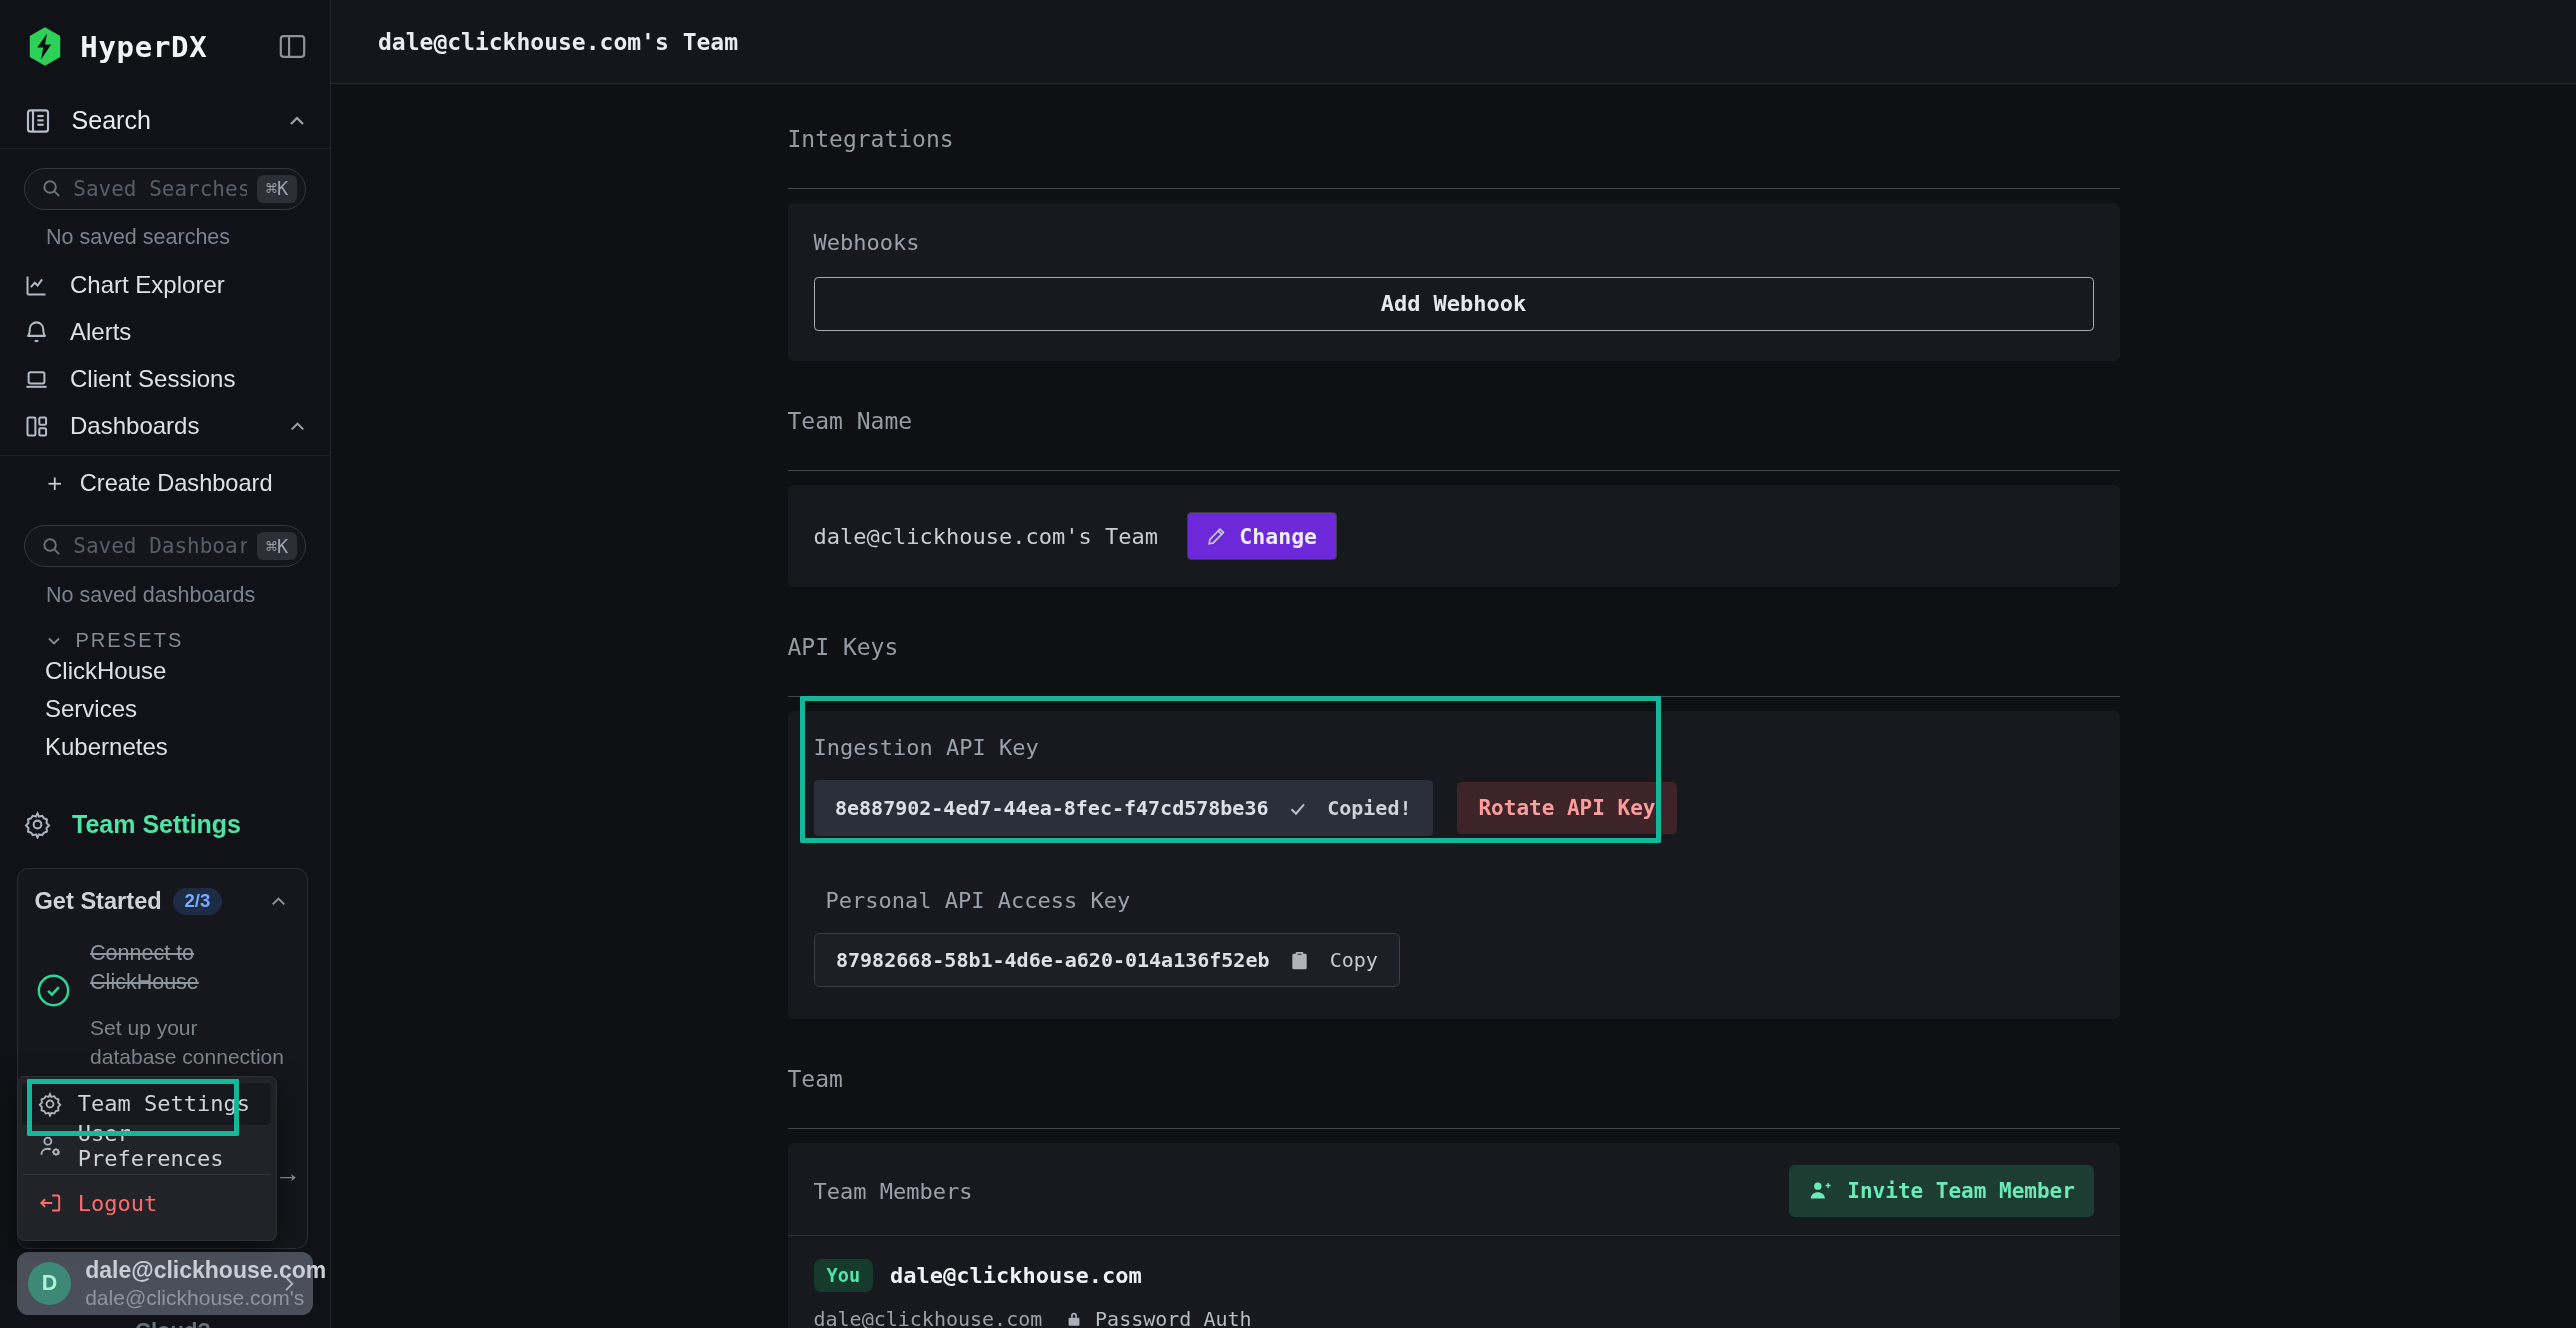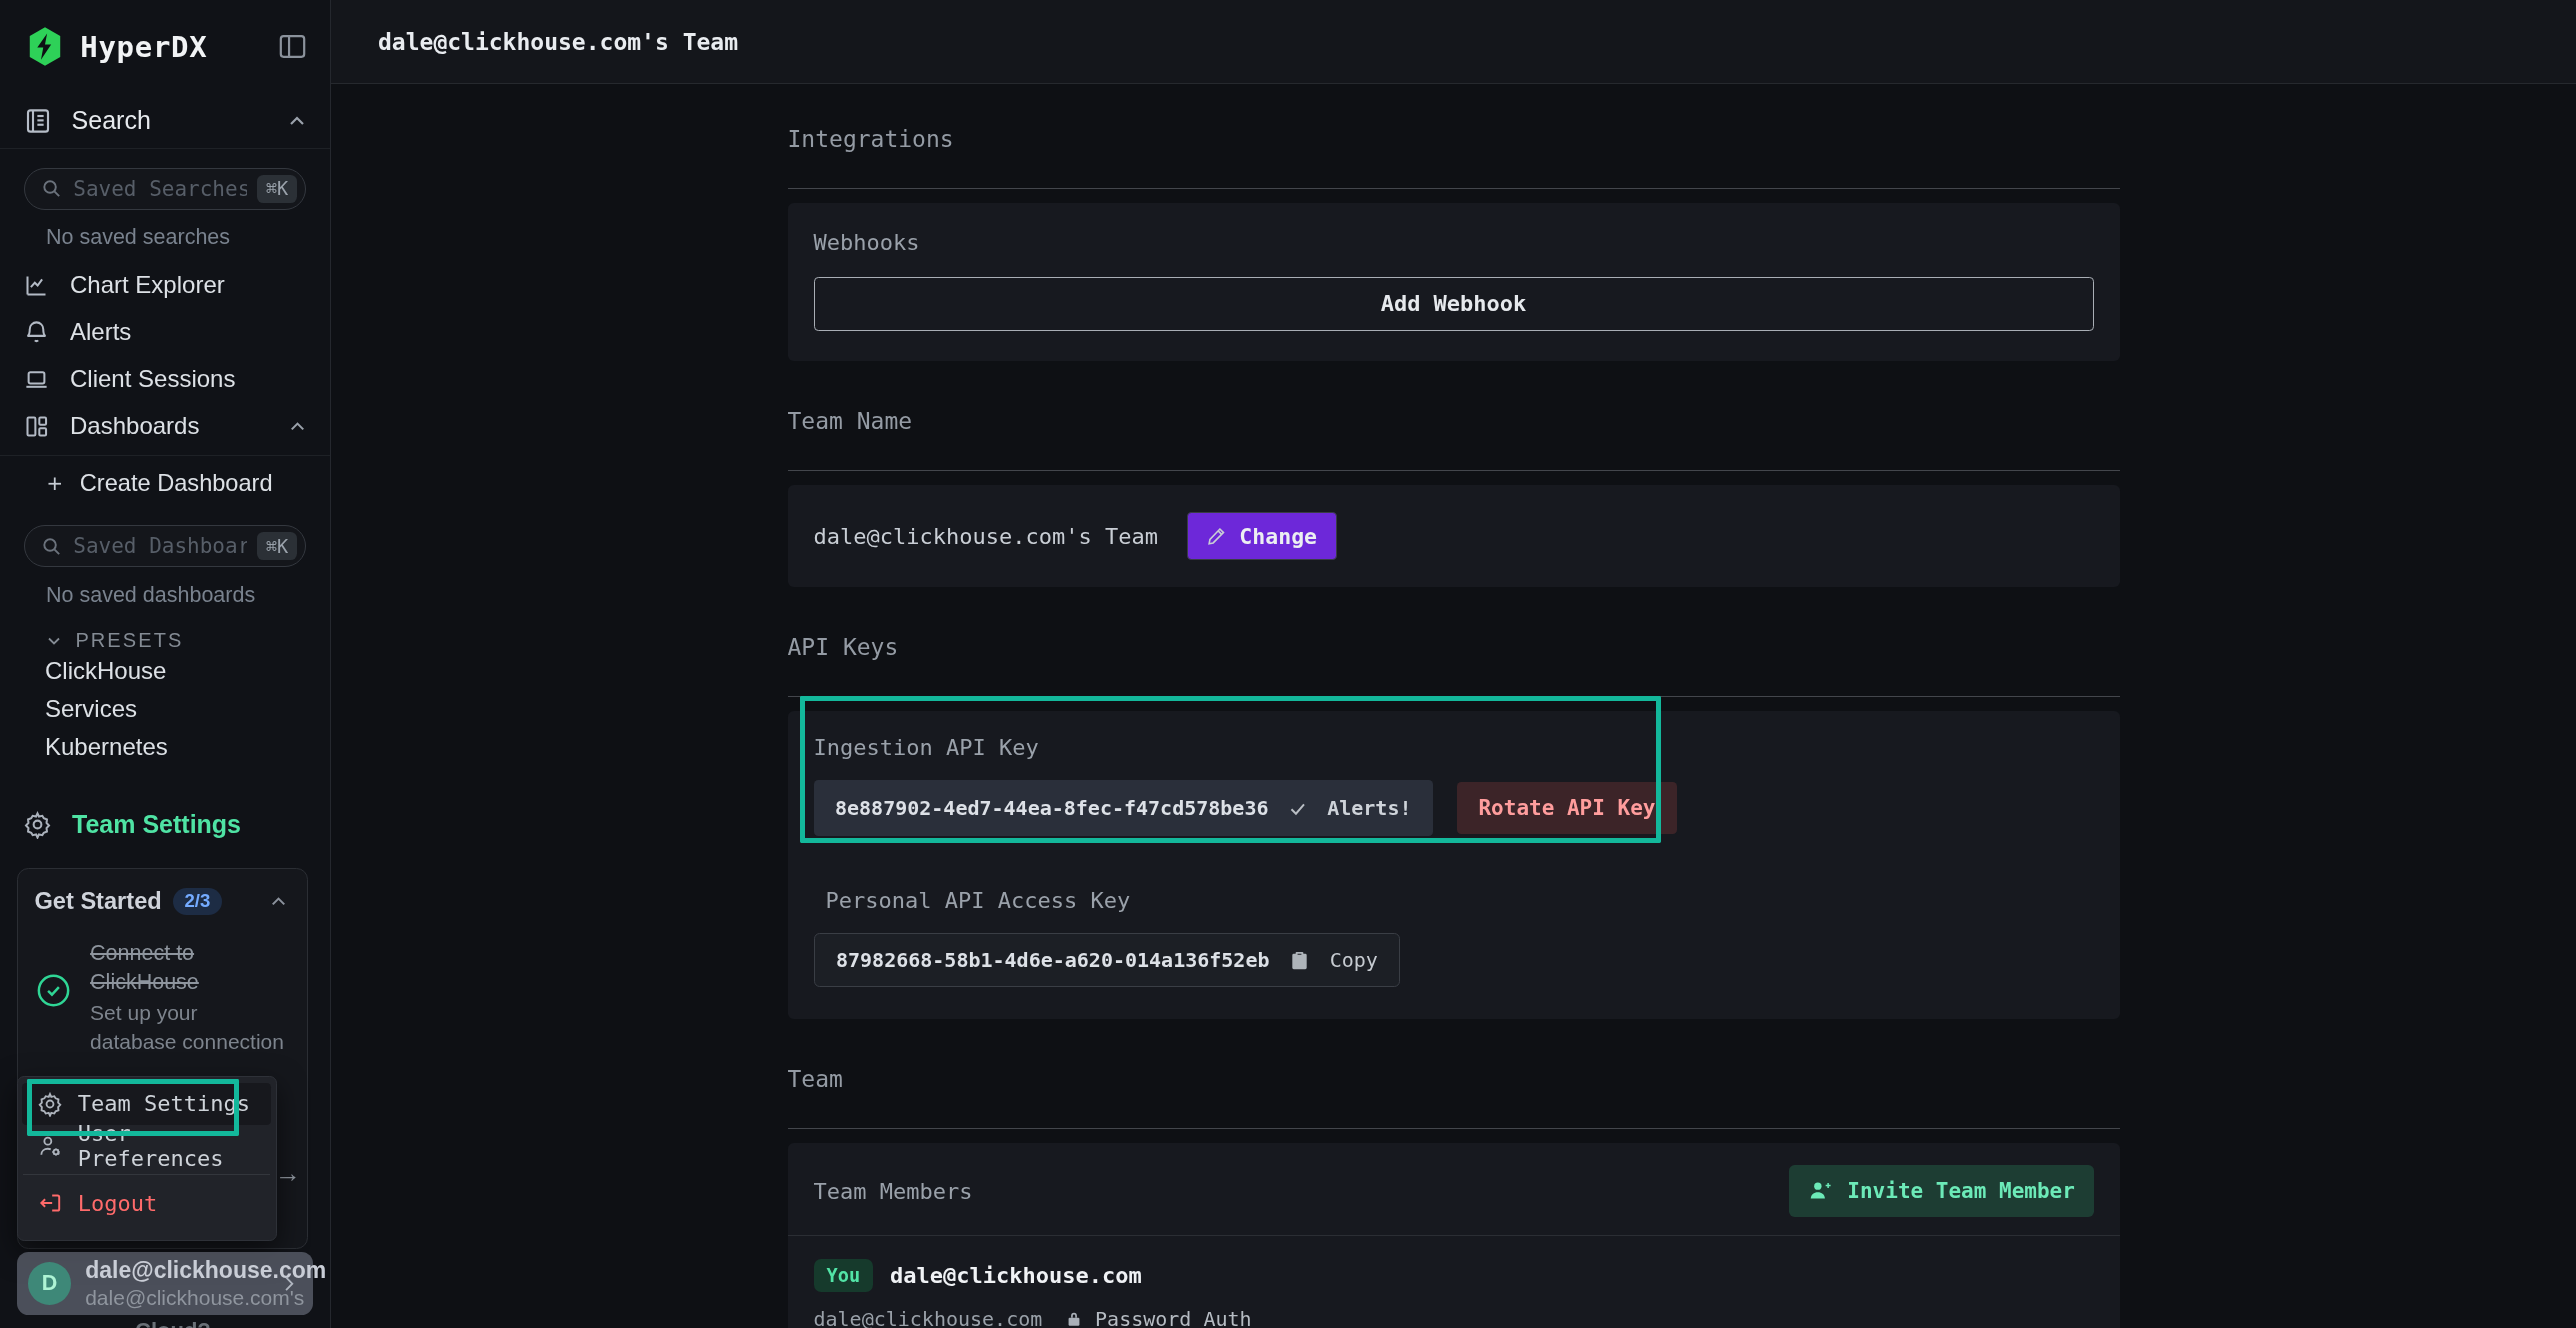--- a/index.html
+++ b/index.html
@@ -84,21 +84,21 @@
   .gs-badge {
     font-size:18.6px; font-weight:bold; color:#74abff; background:#1d2c44;
     border-radius:715px; padding:2.9px 11.4px;
   }
   .gs-head .chev { width:23px; height:23px; color:#8b929c; margin-left:auto; }
   .gs-item { display:flex; gap:18.6px; margin-top:24px; }
   .gs-check { width:37px; height:37px; color:#2fd695; flex:0 0 auto; margin-top:33px; }
   .gs-item.second .gs-check { margin-top:17px; }
   .gs-texts { width:209px; }
   .gs-item-title { font-size:21.5px; color:#8e959e; text-decoration:line-through; line-height:1.35; }
-  .gs-item-sub { font-size:21px; color:#7d848d; line-height:1.35; margin-top:2px; }
+  .gs-item-sub { font-size:21px; color:#7d848d; line-height:1.35; margin-top:17px; }
   .gs-arrow-peek { position:absolute; left:275px; top:1158px; font-size:26px; color:#8f969f; z-index:7; }
 
   
   .ctx-menu {
     position:absolute; left:16.5px; top:1076px; width:260px; height:165px;
     background:#212329; border:1.4px solid #2e3138; border-radius:7.2px;
     box-shadow:0 10px 29px rgba(0,0,0,.55); z-index:8; padding:5.7px 4.3px;
   }
   .ctx-item {
     height:42px; display:flex; align-items:center; gap:14.3px; padding:0 15.7px;
@@ -478,21 +478,21 @@
     <div class="card api-card">
       <div class="card-label">Ingestion API Key</div>
       <div class="key-row">
         <span class="key-chip">
           <span class="key-text">8e887902-4ed7-44ea-8fec-f47cd578be36</span>
           <span class="check">
             <svg viewBox="0 0 24 24" fill="none" stroke="currentColor" stroke-width="2.2" width="21.5" height="21.5">
                 <polyline points="5 12.5 10 17.5 19 7"></polyline>
               </svg>
           </span>
-          <span class="copied-label">Alerts!</span>
+          <span class="copied-label">Copied!</span>
         </span>
         <button class="rotate-btn">Rotate API Key</button>
       </div>
       <div class="card-label personal-label">Personal API Access Key</div>
       <div class="key-row">
         <span class="key-chip bordered">
           <span class="key-text">87982668-58b1-4d6e-a620-014a136f52eb</span>
           <span class="clip">
             <svg viewBox="0 0 24 24" fill="currentColor" width="23" height="23">
                 <path d="M9 3h6a1 1 0 0 1 1 1v1h2a1.5 1.5 0 0 1 1.5 1.5v13A1.5 1.5 0 0 1 18 21H6a1.5 1.5 0 0 1-1.5-1.5v-13A1.5 1.5 0 0 1 6 5h2V4a1 1 0 0 1 1-1zm1 2v1h4V5z"></path>

